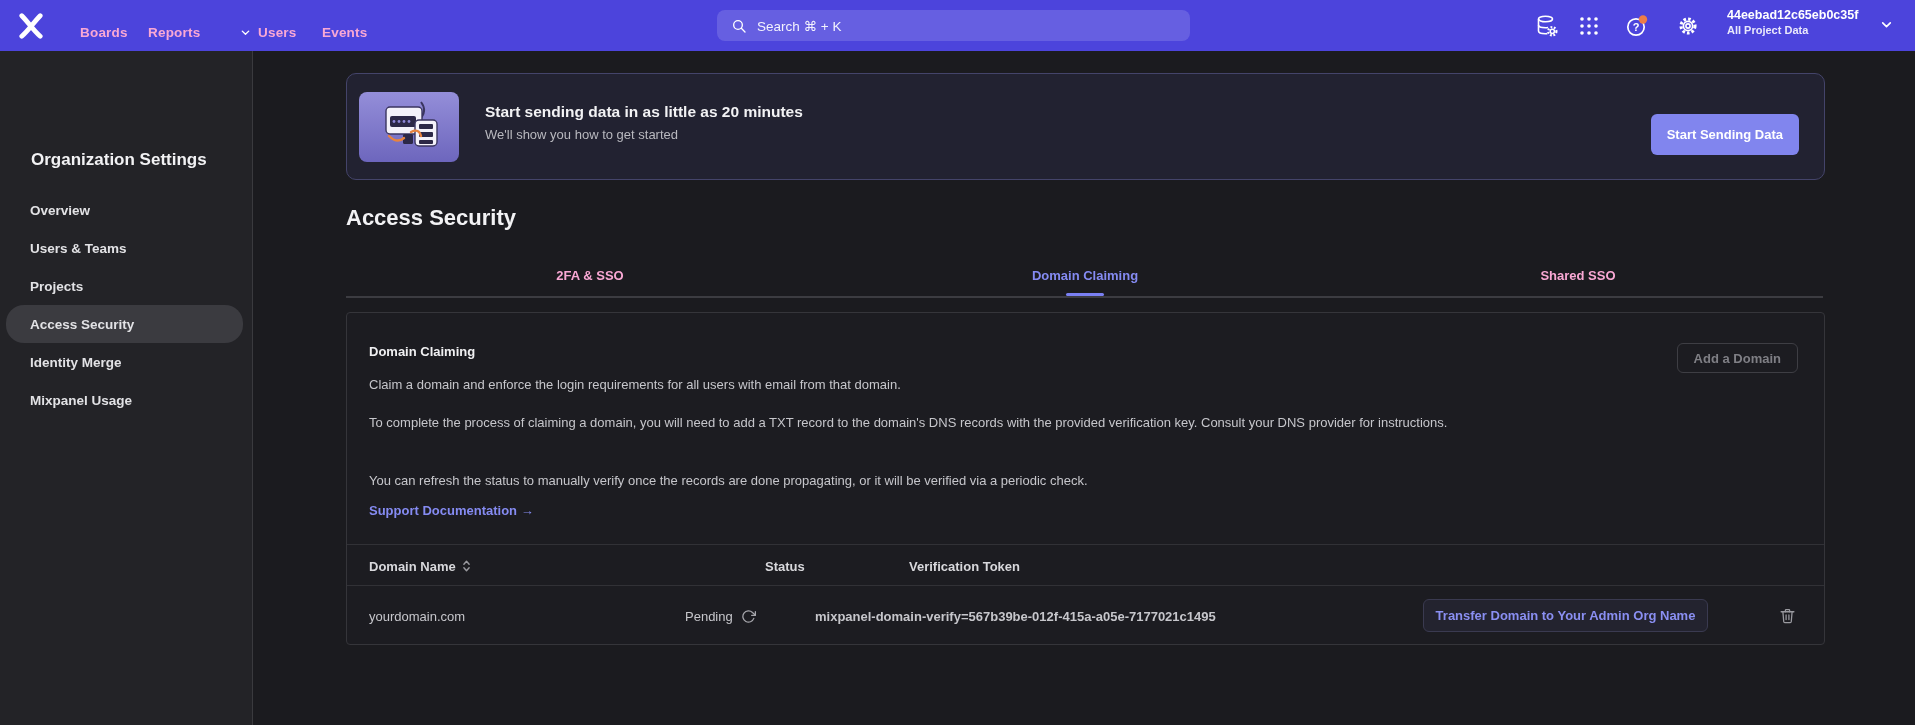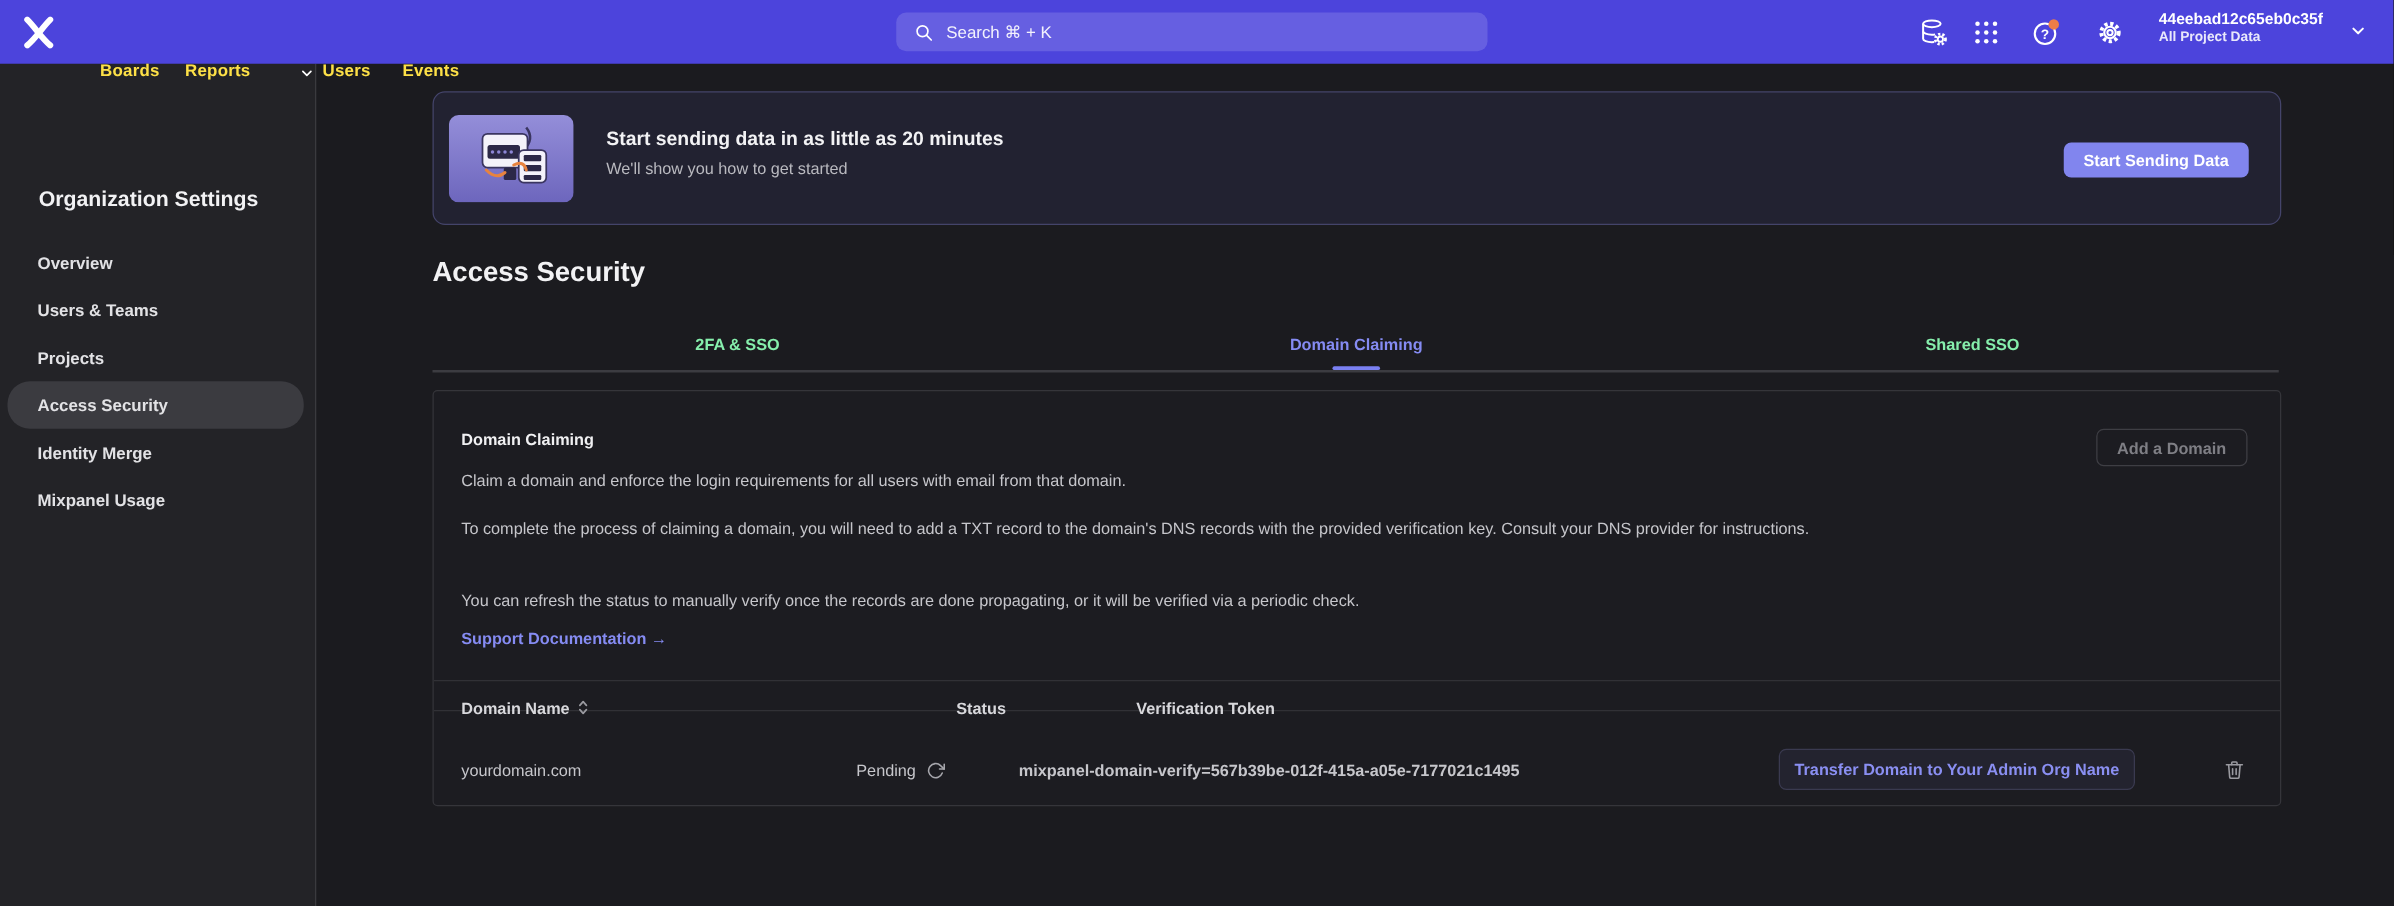--- a/index.html
+++ b/index.html
@@ -3,22 +3,22 @@
 <meta charset="utf-8">
 <style>
   * { margin:0; padding:0; box-sizing:border-box; }
   html,body { background:#111; }
   body { font-family:"Liberation Sans","DejaVu Sans",sans-serif; }
   .screen { position:relative; width:1915px; height:725px; background:#1b1b1f; overflow:hidden; }
 
   
   .topnav { position:absolute; left:0; top:0; width:1915px; height:51px; background:#4c44dc; z-index:5; }
   .logo { position:absolute; left:18px; top:13px; width:26px; height:26px; }
-  .nav-item { position:absolute; top:0; height:64px; display:flex; align-items:flex-end; gap:6px;
-              color:#fde047; font-size:13.5px; font-weight:600; letter-spacing:.2px; cursor:pointer; }
+  .nav-item { position:absolute; top:0; height:64px; display:flex; align-items:center; gap:6px;
+              color:#f9a8d4; font-size:13.5px; font-weight:600; letter-spacing:.2px; cursor:pointer; }
   .nav-boards { left:80px; } .nav-reports { left:148px;gap:40px; } .nav-users { left:258px; } .nav-events { left:322px; }
   .searchbar { position:absolute; left:717px; top:10px; width:473px; height:31px; border-radius:8px;
                background:rgba(255,255,255,0.15); display:flex; align-items:center; padding:0 14px; gap:10px; }
   .searchbar span { color:rgba(255,255,255,0.92); font-size:13.5px; }
   .nav-icon { position:absolute; top:13px; width:26px; height:26px; display:flex; align-items:center; justify-content:center; cursor:pointer; }
   .ni-data { left:1534px; } .ni-grid { left:1576px; } .ni-help { left:1624px; } .ni-gear { left:1675px; }
   .project { position:absolute; left:1727px; top:7px; cursor:pointer; }
   .project .pid { color:#fff; font-size:12.5px; font-weight:700; line-height:17px; }
   .project .pscope { color:rgba(255,255,255,0.88); font-size:11px; font-weight:700; line-height:13px; }
   .proj-chevron { position:absolute; left:1880px; top:18px; }
@@ -30,42 +30,42 @@
   .side-list li { height:38px; display:flex; align-items:center; padding-left:30px; color:#e2e2e5;
                   font-size:13.5px; font-weight:600; cursor:pointer; }
   .side-list li.selected { background:#3b3b40; border-radius:18px; margin-left:6px; margin-right:10px; padding-left:24px; }
 
   
   .banner { position:absolute; left:346px; top:73px; width:1479px; height:107px; background:#222231;
             border:1px solid #44446a; border-radius:10px;padding-left:29px; }
   .banner-illo { position:absolute; left:12px; top:18px; width:100px; height:70px; border-radius:8px; overflow:hidden; }
   .banner-title { position:absolute; left:138px; top:29px; color:#f2f2f4; font-size:15.5px; font-weight:700; }
   .banner-sub { position:absolute; left:138px; top:53px; color:#b9b9bf; font-size:13px; }
-  .banner-cta { position:absolute; right:25px; top:40px; height:28px; padding:0 16px; background:#8185ee; color:#fff;
+  .banner-cta { position:absolute; right:25px; top:40px; height:41px; padding:0 16px; background:#8185ee; color:#fff;
                 border:none; border-radius:6px; font-size:13px; font-weight:700; font-family:inherit; cursor:pointer; }
 
   
   .page-title { position:absolute; left:346px; top:205px; color:#f2f2f4; font-size:22px; font-weight:700; }
   .tab { position:absolute; top:268px; width:220px; text-align:center; font-size:13px; font-weight:700;
-         color:#86efac; cursor:pointer; }
+         color:#f9a8d4; cursor:pointer; }
   .tab-2fa { left:480px; } .tab-domain { left:975px; color:#858bf2; } .tab-shared { left:1468px; }
   .tab-underline { position:absolute; left:1066px; top:293px; width:38px; height:3px; border-radius:2px; background:#7a80f2; }
   .tab-divider { position:absolute; left:346px; top:296px; width:1477px; height:2px; background:#3c3c41; }
 
   
   .card { position:absolute; left:346px; top:312px; width:1479px; height:333px; background:#1c1c21;
           border:1px solid #35353a; border-radius:4px; }
   .card-title { position:absolute; left:22px; top:31px; color:#f0f0f2; font-size:13px; font-weight:700; }
   .card p { position:absolute; left:22px; color:#c6c6cb; font-size:13px; line-height:19px; max-width:1150px; }
   .p1 { top:62px; } .p2 { top:100px; } .p3 { top:158px; }
   .doc-link { position:absolute; left:22px; top:190px; color:#858bf2; font-size:13px; font-weight:700; text-decoration:none; cursor:pointer; }
   .add-domain { position:absolute; right:26px; top:30px; height:30px; padding:0 16px; background:transparent;
                 border:1px solid #3e3e44; border-radius:6px; color:#7f7f85; font-size:13px; font-weight:700; font-family:inherit; }
 
-  .thead { position:absolute; left:0; top:231px; width:100%; height:25px;
+  .thead { position:absolute; left:0; top:231px; width:100%; height:42px;
            border-top:1px solid #313136; border-bottom:1px solid #313136; }
   .th { position:absolute; top:0; height:42px; display:flex; align-items:center; gap:6px;
         color:#d8d8dc; font-size:13px; font-weight:700; }
   .th-domain { left:22px; cursor:pointer; } .th-status { left:418px; } .th-token { left:562px; }
   .trow { position:absolute; left:0; top:273px; width:100%; height:60px; }
   .td { position:absolute; top:0; height:60px; display:flex; align-items:center; gap:8px; color:#c6c6cb; font-size:13px; }
   .td-domain { left:22px; } .td-status { left:338px; } .td-token { left:468px;font-weight:bold; }
   .refresh-btn { display:flex; align-items:center; cursor:pointer; }
   .transfer-btn { position:absolute; left:1076px; top:13px; width:285px; height:33px; background:#23232f;
                   border:1px solid #3a3a50; border-radius:6px; color:#8a8ff2; font-size:13px; font-weight:700;

